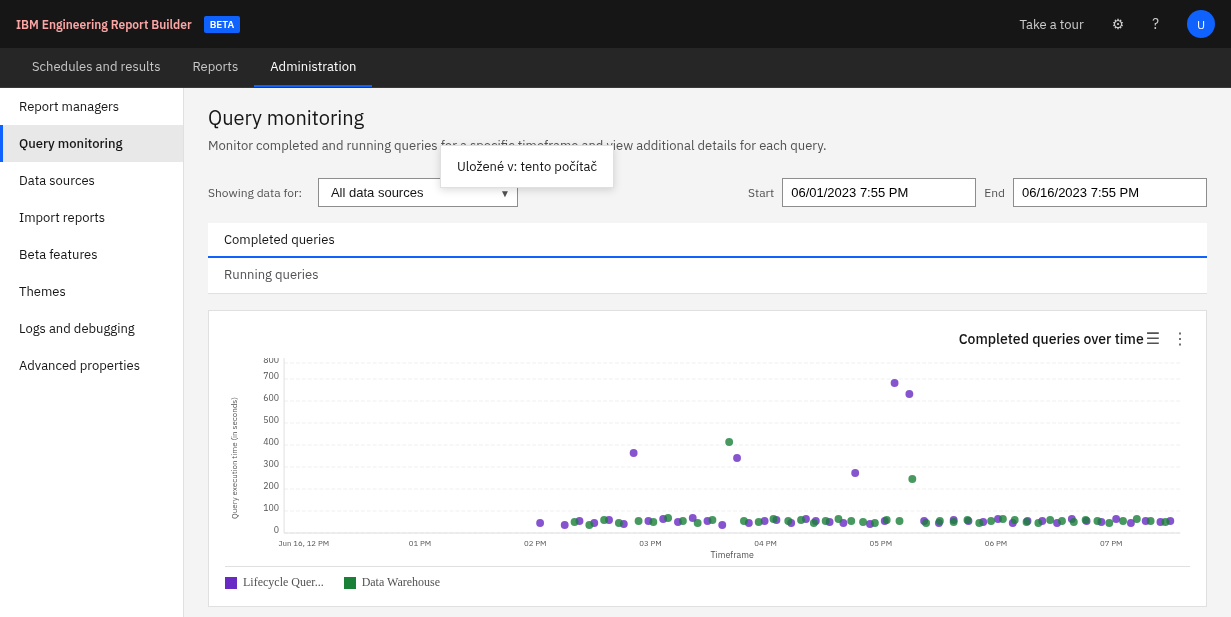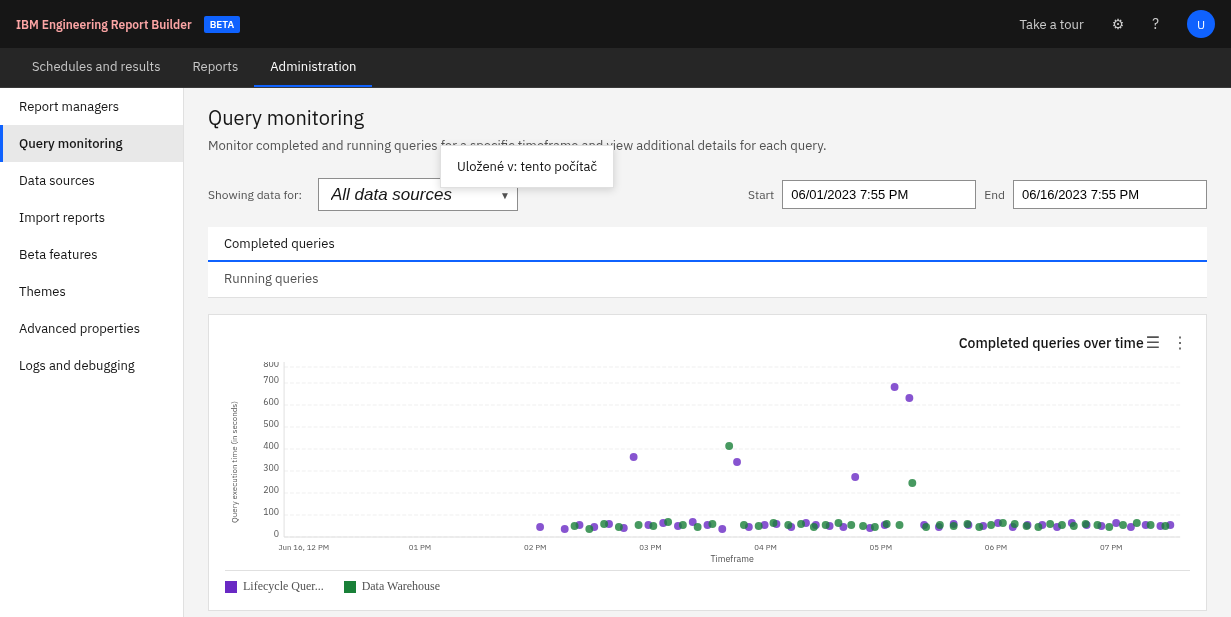--- a/index.html
+++ b/index.html
@@ -52,22 +52,22 @@
     .page-title { font-size: 20px; font-weight: 400; margin-bottom: 6px; }
     .page-subtitle { font-size: 13px; color: #525252; margin-bottom: 16px; }
 
     .filter-row {
       display: flex; align-items: center; gap: 12px; padding: 0 24px 16px;
     }
     .filter-label { font-size: 12px; color: #525252; margin-right: 4px; }
     .filter-select-wrap { position: relative; }
     .filter-select {
       appearance: none; background: #fff; border: 1px solid #8d8d8d;
-      padding: 6px 32px 6px 12px; font-size: 17px; color: #161616;
-      min-width: 200px; cursor: pointer; font-style: italic;
+      padding: 6px 32px 6px 12px; font-size: 13px; color: #161616;
+      min-width: 200px; cursor: pointer;
     }
     .filter-select-arrow {
       position: absolute; right: 8px; top: 50%; transform: translateY(-50%);
       pointer-events: none; font-size: 10px; color: #525252;
     }
     .date-group { display: flex; align-items: center; gap: 8px; margin-left: auto; }
     .date-label { font-size: 12px; color: #525252; }
     .date-input {
       border: 1px solid #8d8d8d; padding: 6px 8px; font-size: 13px;
       background: #fff; min-width: 170px;
@@ -156,22 +156,22 @@
 
 <div class="layout">
 
   <div class="sidebar">
     <div class="sidebar-item">Report managers</div>
     <div class="sidebar-item active">Query monitoring</div>
     <div class="sidebar-item">Data sources</div>
     <div class="sidebar-item">Import reports</div>
     <div class="sidebar-item">Beta features</div>
     <div class="sidebar-item">Themes</div>
+    <div class="sidebar-item">Logs and debugging</div>
     <div class="sidebar-item">Advanced properties</div>
-    <div class="sidebar-item">Logs and debugging</div>
   </div>
 
   <div class="main">
 
     <div class="page-header">
       <div class="page-title">Query monitoring</div>
       <div class="page-subtitle">Monitor completed and running queries for a specific timeframe and view additional details for each query.</div>
     </div>
 
     <div class="filter-row">

